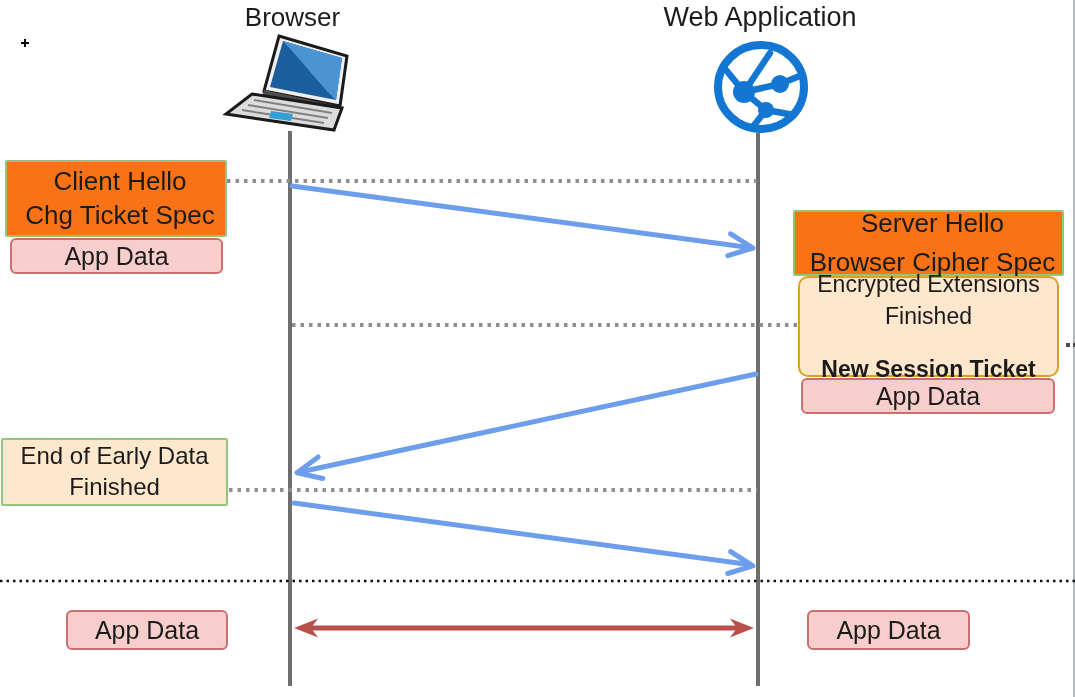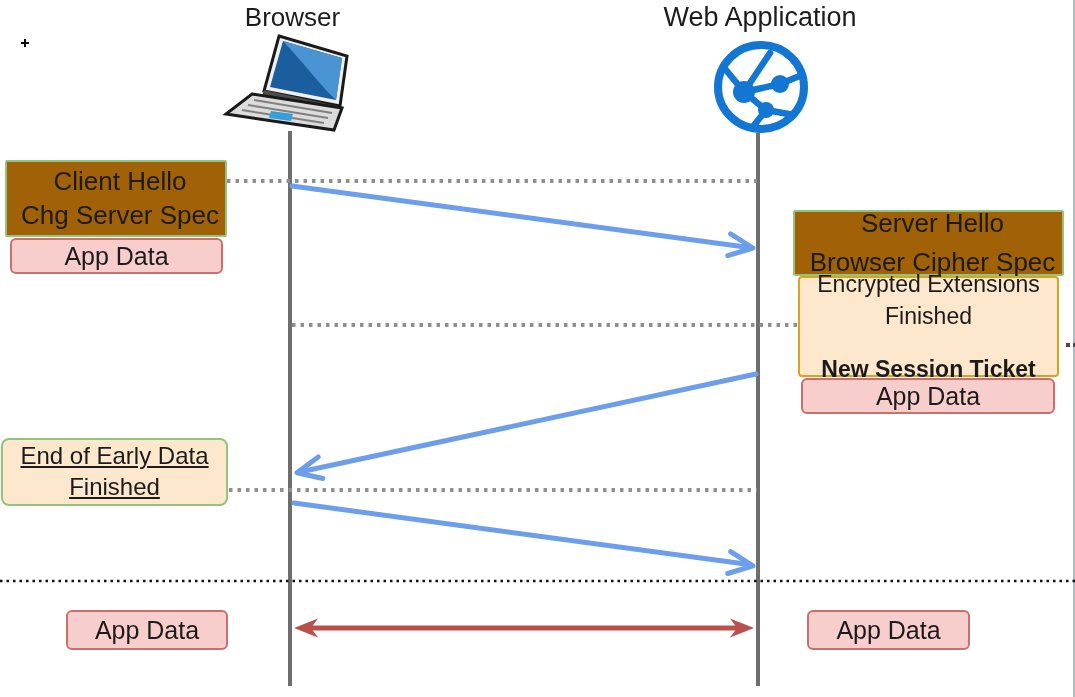--- a/index.html
+++ b/index.html
@@ -10,23 +10,23 @@
   .abs{position:absolute;}
   .actor-title{
     position:absolute;text-align:center;font-size:26px;color:#1c1c1c;white-space:nowrap;
   }
   .box{
     position:absolute;box-sizing:border-box;border:2px solid;
     display:flex;flex-direction:column;justify-content:center;align-items:center;
     text-align:center;line-height:1.28;
   }
   .box .ln{width:100%;}
-  .green{background:#a16207;border-color:#93c47d;border-radius:2px;padding-left:8px;}
-  .orange{background:#fde7cd;border-color:#d8a31f;border-radius:4px;}
-  .orange-greenborder{background:#fde7cd;border-color:#93c47d;border-radius:8px;text-decoration:underline;}
+  .green{background:#f97316;border-color:#93c47d;border-radius:2px;padding-left:8px;}
+  .orange{background:#fde7cd;border-color:#d8a31f;border-radius:10px;}
+  .orange-greenborder{background:#fde7cd;border-color:#93c47d;border-radius:2px;}
   .pink{background:#f7cecb;border-color:#c9706e;border-radius:6px;}
   .bold{font-weight:bold;margin-top:20px;}
   svg{display:block;}
 </style>
 </head>
 <body>
 
 <div id="stage">
 
   <svg class="abs" width="1075" height="697" viewBox="0 0 1075 697" style="left:0;top:0;" xmlns="http://www.w3.org/2000/svg">
@@ -96,21 +96,21 @@
       <circle cx="66" cy="44" r="9" fill="#1276d2"></circle>
       <circle cx="52" cy="70" r="8" fill="#1276d2"></circle>
     </g>
   </svg>
 
   <div class="actor-title" style="left:225px;top:2px;width:135px;">Browser</div>
   <div class="actor-title" style="left:640px;top:2px;width:240px;font-size:27px;">Web Application</div>
 
   <div class="box green" style="left:5px;top:160px;width:222px;height:77px;font-size:26px;">
     <div class="ln">Client Hello</div>
-    <div class="ln">Chg Server Spec</div>
+    <div class="ln">Chg Ticket Spec</div>
   </div>
 
   <div class="box pink" style="left:10px;top:238px;width:213px;height:36px;font-size:25px;">
     <div class="ln">App Data</div>
   </div>
 
   <div class="box orange-greenborder" style="left:1px;top:438px;width:227px;height:68px;font-size:24px;">
     <div class="ln">End of Early Data</div>
     <div class="ln">Finished</div>
   </div>

